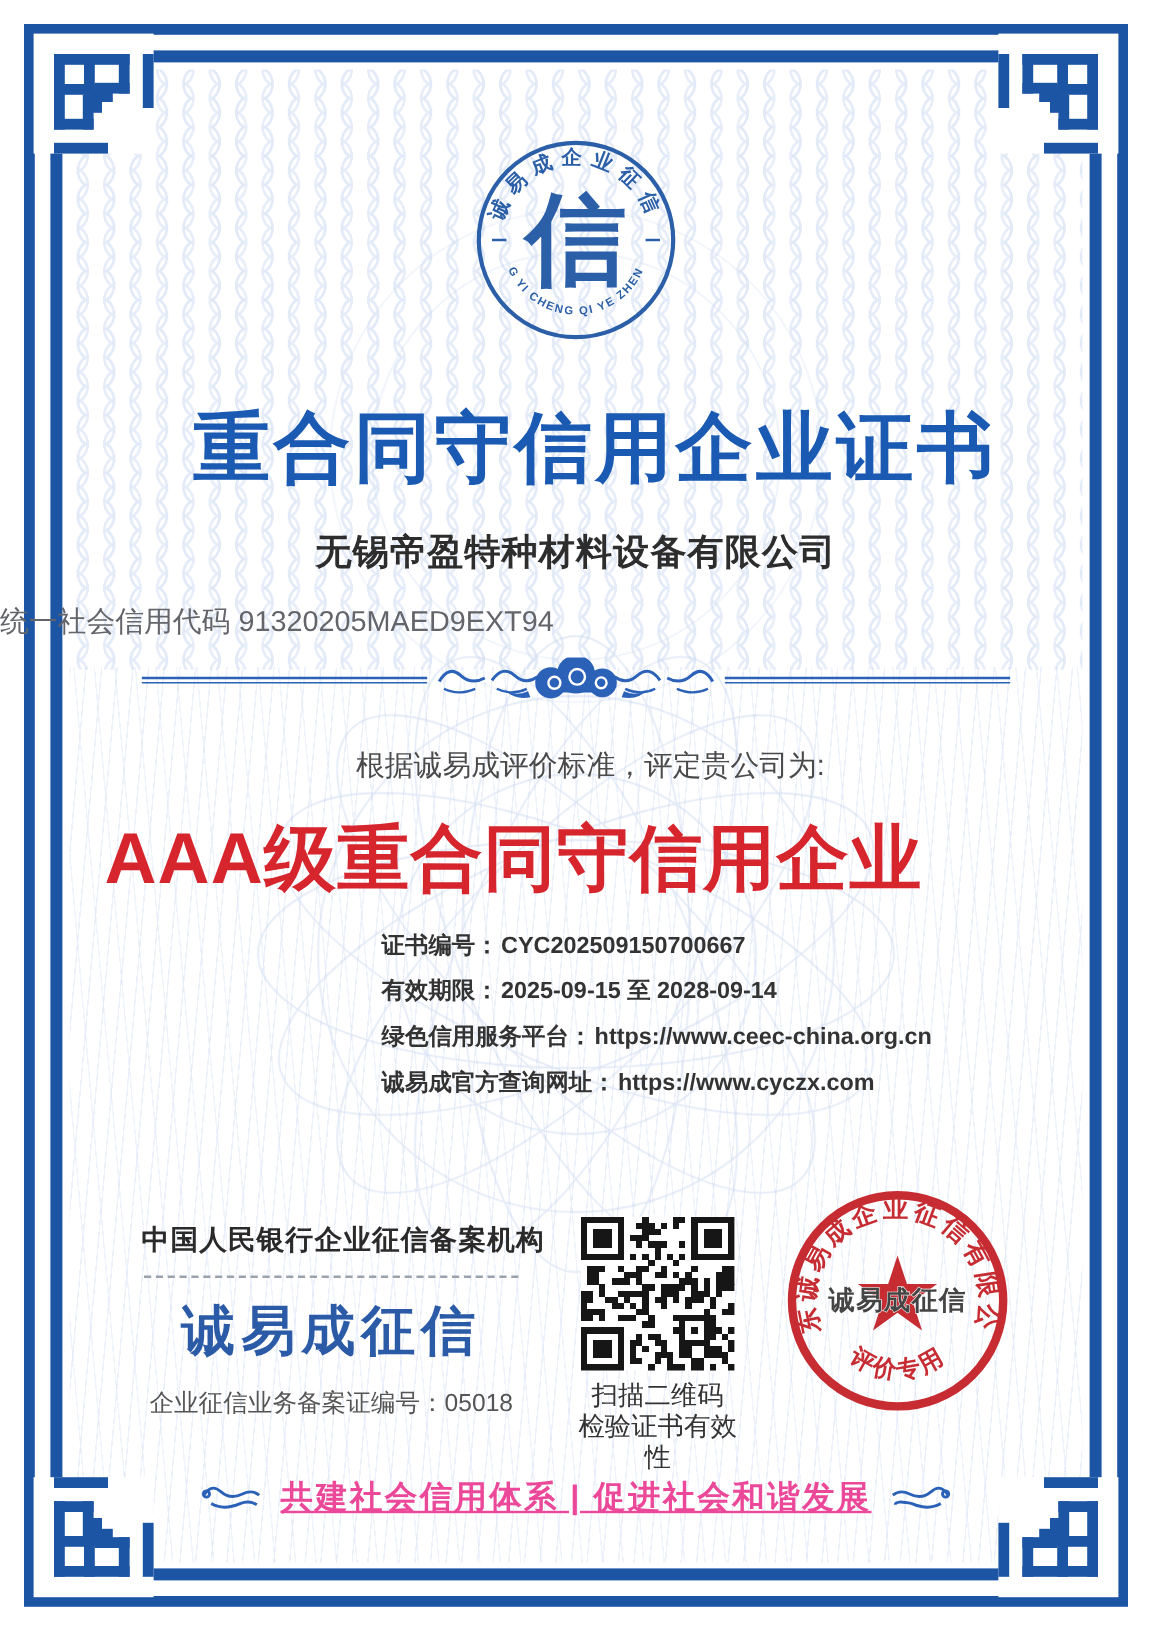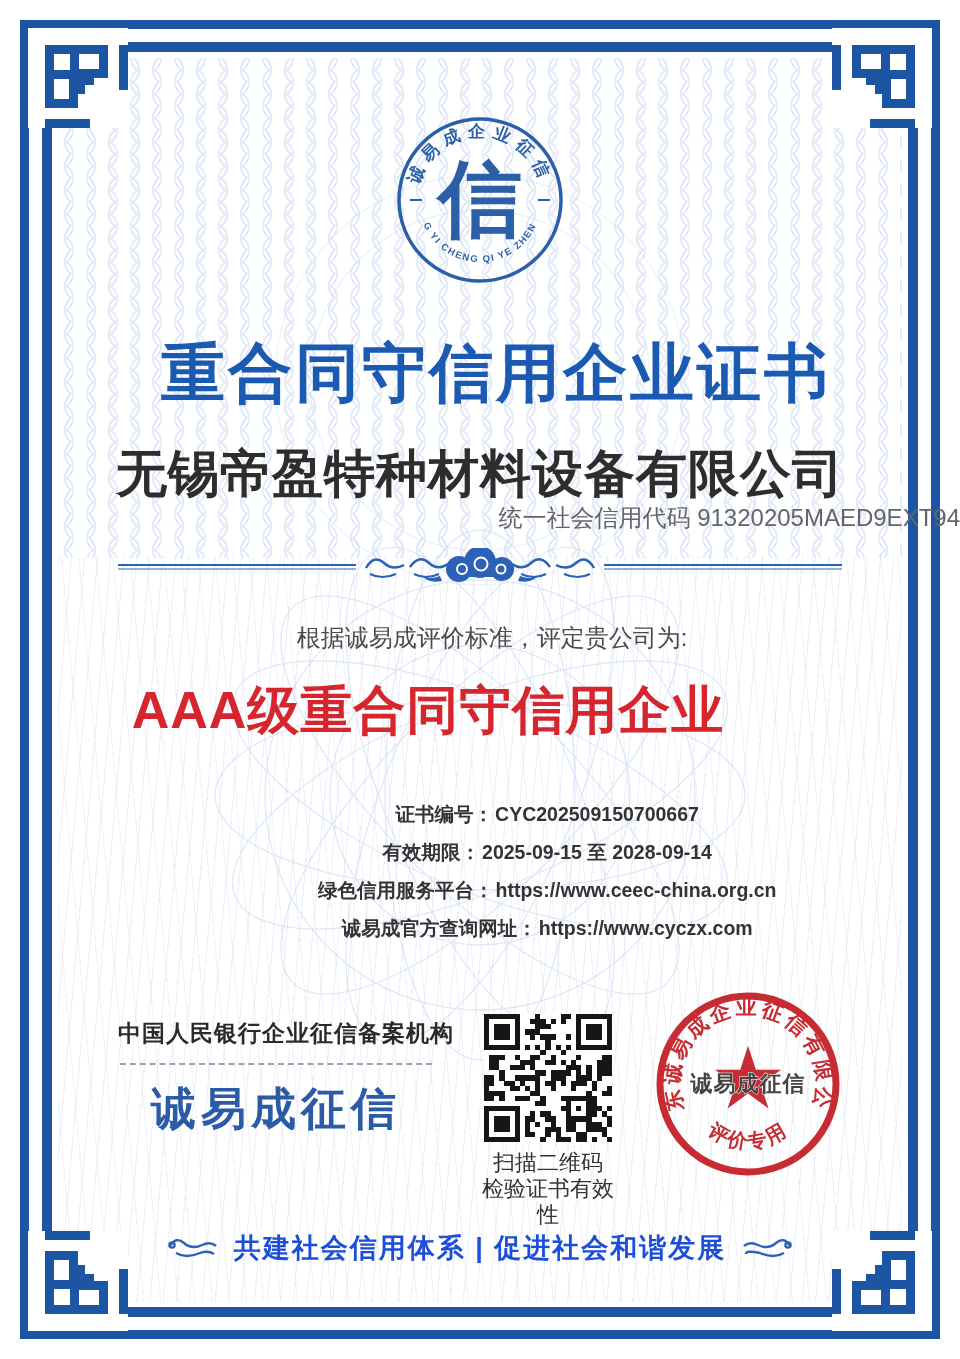--- a/index.html
+++ b/index.html
@@ -20,46 +20,46 @@
 
   
   .border-svg{position:absolute;left:0;top:0;z-index:3;pointer-events:none;}
 
   
   .content{position:absolute;left:0;top:0;width:960px;height:1359px;z-index:5;}
   .logo{position:absolute;left:394px;top:114px;width:172px;height:172px;}
   .title{position:absolute;left:0;top:330px;width:960px;text-align:center;
     font-size:64px;font-weight:800;color:#1a5ab2;letter-spacing:3px;margin-left:16px;}
   .company{position:absolute;left:0;top:440px;width:960px;text-align:center;
-    font-size:51px;font-weight:800;color:#2d2d2d;letter-spacing:1px;}
-  .code{position:absolute;left:0;top:502px;width:960px;text-align:right;
+    font-size:30px;font-weight:800;color:#2d2d2d;letter-spacing:1px;}
+  .code{position:absolute;left:0;top:502px;width:960px;text-align:left;
     font-size:24px;font-weight:400;color:#63656a;}
   .divider{position:absolute;left:118px;top:548px;}
   .intro{position:absolute;left:12px;top:622px;width:960px;text-align:center;
     font-size:24px;color:#4a4a4a;}
   .rating{position:absolute;left:0;top:676px;width:856px;text-align:center;
-    font-size:52px;font-weight:800;color:#d6252c;letter-spacing:1px;}
-  .details{position:absolute;left:318px;top:804px;text-align:center;}
+    font-size:60px;font-weight:800;color:#d6252c;letter-spacing:1px;}
+  .details{position:absolute;left:318px;top:778px;}
   .detail-row{font-size:19.5px;font-weight:700;color:#333333;line-height:21px;margin-bottom:17px;white-space:nowrap;}
   .detail-row .lbl{margin-right:2px;}
 
   .org-block{position:absolute;left:118px;top:1018px;width:316px;text-align:center;}
   .org-title{font-size:23px;font-weight:800;color:#2a2a2a;letter-spacing:1px;white-space:nowrap;}
   .org-dash{border:none;border-top:2px dashed #9aa3ad;margin:14px 2px 0 2px;}
   .org-name{font-size:45px;font-weight:800;color:#2b5aa6;letter-spacing:5px;margin-top:14px;}
   .org-filing{font-size:20.5px;color:#555555;margin-top:16px;white-space:nowrap;}
 
   .qr-block{position:absolute;left:482px;top:1014px;width:132px;text-align:center;}
   .qr-svg{width:128px;height:128px;background:#ffffff;display:block;margin:0 auto;}
   .qr-caption{font-size:22px;color:#333333;line-height:26px;margin-top:8px;}
 
   .seal{position:absolute;left:652px;top:988px;width:192px;height:192px;opacity:.95;}
 
   .slogan{position:absolute;left:0;top:1230px;width:960px;display:flex;align-items:center;justify-content:center;gap:16px;}
-  .slogan-text{font-size:27px;font-weight:800;color:#1d4ed8;letter-spacing:2px;white-space:nowrap;}
+  .slogan-text{font-size:27px;font-weight:800;color:#ec4899;letter-spacing:2px;white-space:nowrap;text-decoration:underline;}
   .flip{transform:scale(-1,1);}
 </style>
 </head>
 <body>
 
 <div class="cert">
 
   <div class="tex-rings"></div>
   <div class="tex-waves"></div>
   <svg class="rosette" width="960" height="1359" viewBox="0 0 960 1359">
@@ -173,20 +173,21 @@
       </div>
       <div class="detail-row">
         <span class="lbl">诚易成官方查询网址：</span><span>https://www.cyczx.com</span>
       </div>
     </div>
 
     <div class="org-block">
       <div class="org-title">中国人民银行企业征信备案机构</div>
       <hr class="org-dash">
       <div class="org-name">诚易成征信</div>
+      <div class="org-filing">企业征信业务备案证编号：05018</div>
     </div>
 
     <div class="qr-block">
       <svg class="qr-svg" viewBox="0 0 25 25" shape-rendering="crispEdges">
           <rect x="0" y="0" width="1.02" height="1.02" fill="#161616"></rect>
           <rect x="1" y="0" width="1.02" height="1.02" fill="#161616"></rect>
           <rect x="2" y="0" width="1.02" height="1.02" fill="#161616"></rect>
           <rect x="3" y="0" width="1.02" height="1.02" fill="#161616"></rect>
           <rect x="4" y="0" width="1.02" height="1.02" fill="#161616"></rect>
           <rect x="5" y="0" width="1.02" height="1.02" fill="#161616"></rect>

